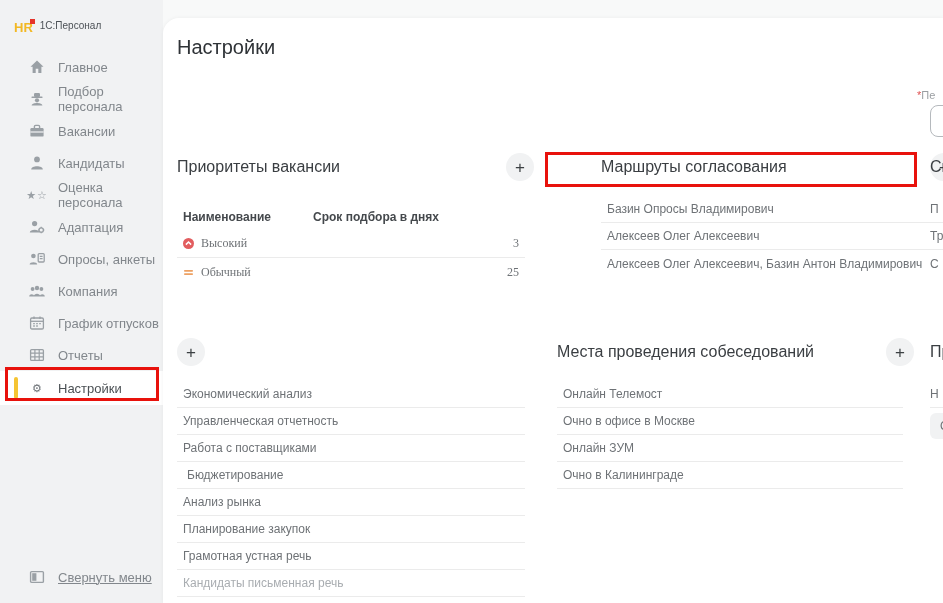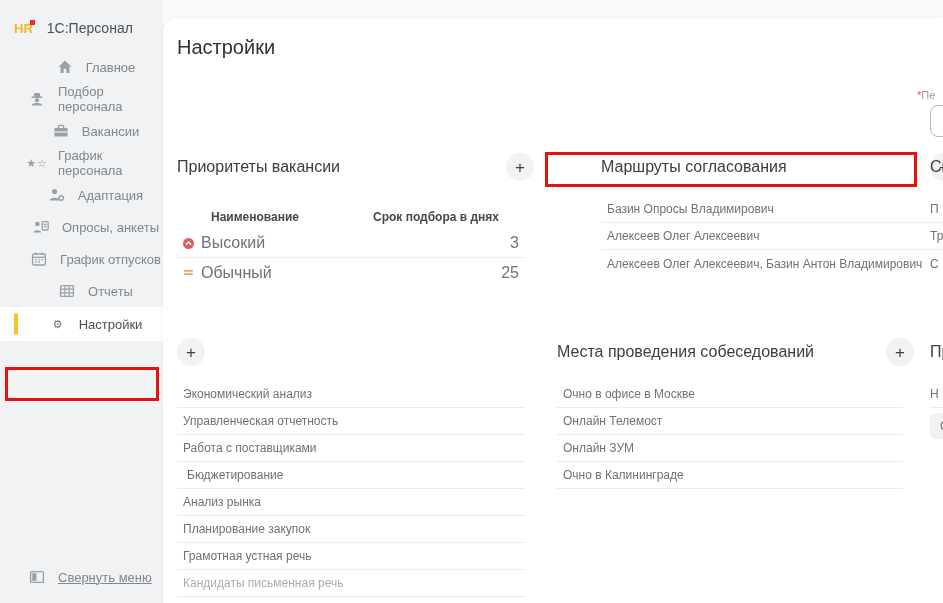--- a/index.html
+++ b/index.html
@@ -1,28 +1,28 @@
 <!DOCTYPE html>
 <html><head>
 <meta charset="utf-8">
 <style>
   * { margin:0; padding:0; box-sizing:border-box; }
   html,body { width:943px; height:603px; overflow:hidden; background:#fff;
     font-family:"Liberation Sans", sans-serif; position:relative; }
 
   
   .sidebar { position:absolute; left:0; top:0; width:163px; height:603px; background:#f1f2f3; }
-  .logo-row { position:absolute; top:20px; left:14px; display:flex; align-items:center; gap:14px; }
+  .logo-row { position:absolute; top:20px; left:14px; display:flex; align-items:flex-start; gap:7px; }
   .logo-mark { position:relative; font-weight:bold; font-size:13px; color:#f2b823; letter-spacing:0; }
   .logo-mark .dot { position:absolute; top:-1px; right:-2px; width:5px; height:5px; background:#e5332a; }
-  .brand { font-size:14px; color:#4c5156; }
+  .brand { font-size:10px; color:#4c5156; }
 
   .nav { position:absolute; top:51px; left:0; right:0; }
   .nav-item { height:32px; display:flex; align-items:center; padding-left:28px; gap:12px;
-    color:#82878c; font-size:13px; cursor:pointer;justify-content:center; }
+    color:#82878c; font-size:13px; cursor:pointer; }
   .nav-item .ico { width:18px; height:18px; display:flex; align-items:center; justify-content:center;
     color:#9aa0a5; fill:#9aa0a5; font-size:11px; flex:none; }
   .nav-item.selected { height:34px; background:#ffffff; color:#4b5054; position:relative; }
   .nav-item.selected::before { content:""; position:absolute; left:14px; top:6px; width:4px; height:22px;
     background:#f5c433; border-radius:2px; }
   .nav-item.selected .ico { color:#6d7277; fill:#6d7277; }
   .gear-glyph { font-size:17px; line-height:1; }
   .stars-glyph { font-size:11px; letter-spacing:1px; }
 
   .collapse-item { position:absolute; left:0; bottom:13px; height:26px; display:flex; align-items:center;
@@ -38,23 +38,23 @@
   .section { position:absolute; }
   .sec-head { height:30px; display:flex; align-items:center; justify-content:space-between; }
   .sec-title { font-size:16px; color:#3a3e42; }
   .add-btn { width:28px; height:28px; border-radius:50%; background:#f1f2f3; color:#3c4043;
     font-size:17px; line-height:1; display:flex; align-items:center; justify-content:center;
     cursor:pointer; border:none; flex:none; }
 
   
   .tbl { width:348px; margin-top:23px; }
   .tbl-head { display:flex; height:24px; align-items:center; font-size:12px; font-weight:bold; color:#44484c; padding:0 6px; }
-  .tbl-head .c1 { width:162px;margin-left:28px; }
-  .tbl-row { display:flex; align-items:center; height:29px; font-size:16px; color:#6e7276;
-    border-bottom:1px solid #ebebeb; padding:0 6px; cursor:pointer; }
+  .tbl-head .c1 { width:130px; }
+  .tbl-row { display:flex; align-items:center; height:29px; font-size:12px; color:#6e7276;
+    border-bottom:1px solid #ebebeb; padding:0 6px; cursor:pointer;font-family:Liberation Serif, serif; }
   .tbl-row:last-child { border-bottom:none; }
   .tbl-row .nm { display:flex; align-items:center; gap:7px; }
   .tbl-row .val { margin-left:auto; }
   .pr-ico { width:11px; height:11px; display:inline-flex; flex:none; }
 
   
   .lst { margin-top:14px; }
   .lst.tight { }
   .lst-item { height:27px; display:flex; align-items:center; font-size:12px; color:#6e7276;
     border-bottom:1px solid #ebebeb; padding-left:6px; cursor:pointer; }
@@ -110,22 +110,31 @@
       <span class="ico">
         <svg width="18" height="18" viewBox="0 0 18 18">
             <path d="M6.4 6 V4.6 a1.2 1.2 0 0 1 1.2 -1.2 h2.8 a1.2 1.2 0 0 1 1.2 1.2 V6" fill="none" stroke="currentColor" stroke-width="1.4"></path>
             <rect x="2.4" y="6" width="13.2" height="8.6" rx="1.2"></rect>
             <rect x="2.4" y="9.4" width="13.2" height="1.2" fill="#f1f2f3"></rect>
           </svg>
       </span>
       <span>Вакансии</span>
     </div>
     <div class="nav-item">
+      <span class="ico">
+        <svg width="18" height="18" viewBox="0 0 18 18">
+            <circle cx="9" cy="5.4" r="2.9"></circle>
+            <path d="M3.2 15.4 c0-4.2 11.6-4.2 11.6 0 z"></path>
+          </svg>
+      </span>
+      <span>Кандидаты</span>
+    </div>
+    <div class="nav-item">
       <span class="ico stars-glyph">★☆</span>
-      <span>График персонала</span>
+      <span>Оценка персонала</span>
     </div>
     <div class="nav-item">
       <span class="ico">
         <svg width="18" height="18" viewBox="0 0 18 18">
             <circle cx="6.6" cy="5.6" r="2.6"></circle>
             <path d="M1.8 14.6 c0-3.8 9.6-3.8 9.6 0 z"></path>
             <circle cx="13.2" cy="12" r="2.2" fill="none" stroke="currentColor" stroke-width="1.3"></circle>
             <path d="M13.2 8.8v1.2 M13.2 14v1.2 M10 12h1.2 M15.2 12h1.2" stroke="currentColor" stroke-width="1.2"></path>
           </svg>
       </span>
@@ -134,20 +143,31 @@
     <div class="nav-item">
       <span class="ico">
         <svg width="18" height="18" viewBox="0 0 18 18">
             <circle cx="5.4" cy="6" r="2.3"></circle>
             <path d="M1.6 14.6 c0-3.2 7.6-3.2 7.6 0 z"></path>
             <rect x="10.2" y="3.6" width="6" height="8.4" rx="1" fill="none" stroke="currentColor" stroke-width="1.3"></rect>
             <path d="M11.8 6.4h2.8 M11.8 8.6h2.8" stroke="currentColor" stroke-width="1.1"></path>
           </svg>
       </span>
       <span>Опросы, анкеты</span>
+    </div>
+    <div class="nav-item">
+      <span class="ico">
+        <svg width="18" height="18" viewBox="0 0 18 18">
+            <circle cx="4.6" cy="7" r="1.9"></circle>
+            <circle cx="13.4" cy="7" r="1.9"></circle>
+            <circle cx="9" cy="6" r="2.2"></circle>
+            <path d="M1.2 14.4c0-2.9 5-2.9 5 0z M5.8 14.4c0-3.4 6.4-3.4 6.4 0z M11.8 14.4c0-2.9 5-2.9 5 0z"></path>
+          </svg>
+      </span>
+      <span>Компания</span>
     </div>
     <div class="nav-item">
       <span class="ico">
         <svg width="18" height="18" viewBox="0 0 18 18">
             <rect x="2.6" y="4" width="12.8" height="11" rx="1.3" fill="none" stroke="currentColor" stroke-width="1.3"></rect>
             <path d="M2.6 7.3h12.8" stroke="currentColor" stroke-width="1.3"></path>
             <path d="M6 2.6v2.4 M12 2.6v2.4" stroke="currentColor" stroke-width="1.3"></path>
             <path d="M5.2 9.6h1.6 M8.2 9.6h1.6 M11.2 9.6h1.6 M5.2 12h1.6 M8.2 12h1.6" stroke="currentColor" stroke-width="1.3"></path>
           </svg>
       </span>
@@ -247,22 +267,22 @@
       <div class="lst-item muted">Кандидаты письменная речь</div>
     </div>
   </div>
 
   <div class="section" style="left:394px; top:319px; width:357px;">
     <div class="sec-head">
       <span class="sec-title">Места проведения собеседований</span>
       <button class="add-btn">+</button>
     </div>
     <div class="lst tight" style="width:346px;">
+      <div class="lst-item">Онлайн Телемост</div>
       <div class="lst-item">Очно в офисе в Москве</div>
-      <div class="lst-item">Онлайн Телемост</div>
       <div class="lst-item">Онлайн ЗУМ</div>
       <div class="lst-item">Очно в Калининграде</div>
     </div>
   </div>
 
   <div class="req-label"><span class="star">*</span><span>Пе</span></div>
   <input class="right-input" type="text" value="" style="">
 
   <div class="right-sec" style="left:767px; top:134px;">
     <div class="sec-head">

